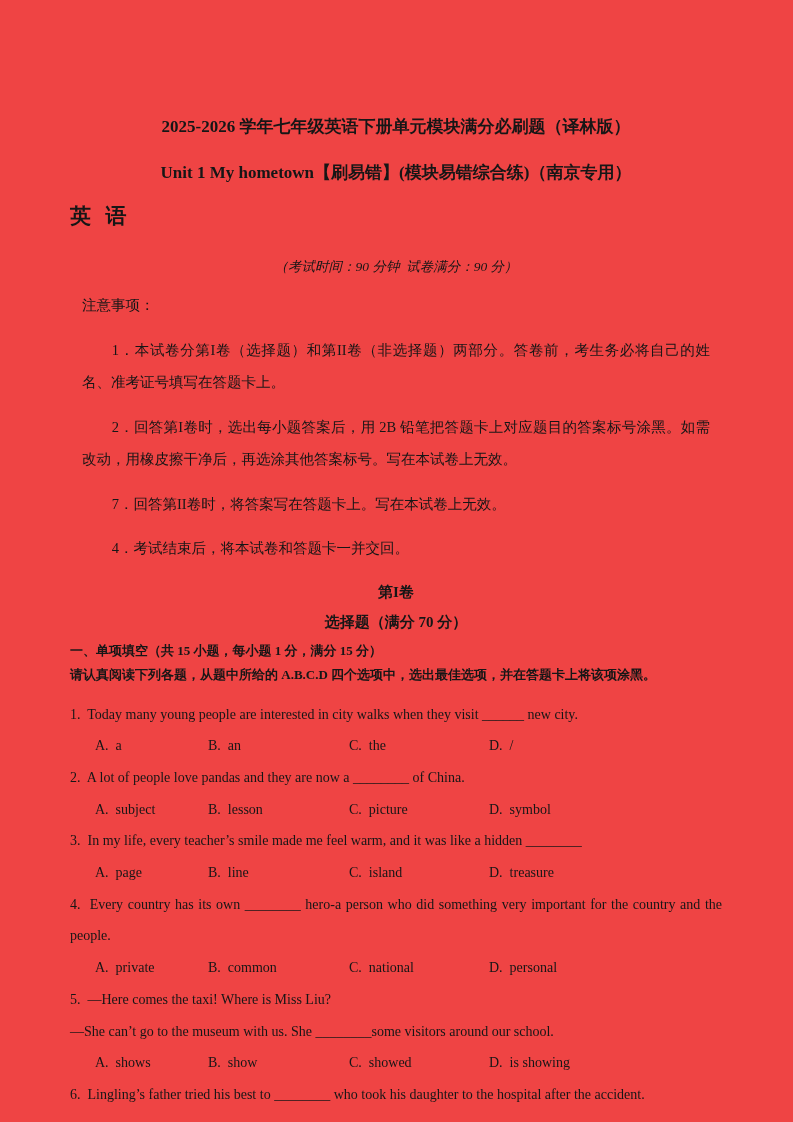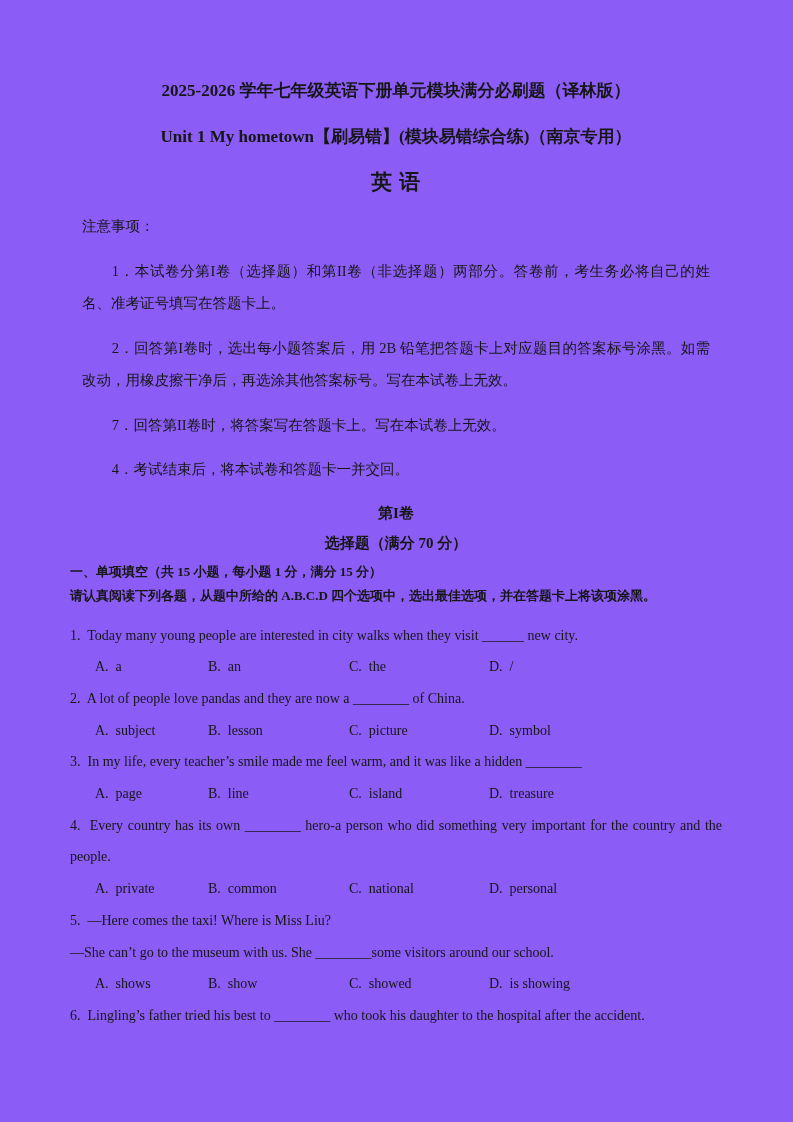--- a/index.html
+++ b/index.html
@@ -9,46 +9,47 @@
   }
   body {
     width: 793px;
     height: 1122px;
     overflow: hidden;
   }
   .page {
     box-sizing: border-box;
     width: 793px;
     height: 1122px;
-    padding: 80px 71px 0 70px;
-    background: #8b5cf6;
+    padding: 116px 71px 0 70px;
+    background: #ef4444;
     color: #161616;
     font-family: "Liberation Serif", "DejaVu Serif", serif;
   }
   .exam-title {
     font-size: 17px;
     font-weight: bold;
     text-align: center;
     line-height: 22px;
     margin: 0 0 24px 0;
   }
   .unit-title {
     font-size: 17px;
     font-weight: bold;
     text-align: center;
     line-height: 22px;
     margin: 0 0 20px 0;
   }
   .subject-title {
     font-size: 21px;
     font-weight: bold;
-    text-align: center;
+    text-align: left;
     line-height: 28px;
-    margin: 0 0 14px 0;
+    margin: 0 0 25px 0;
     letter-spacing: 1px;
+    font-family: Liberation Mono, monospace;
   }
   .exam-info {
     font-size: 13.5px;
     font-style: italic;
     text-align: center;
     line-height: 20px;
     margin: 0 0 9px 0;
     white-space: pre-wrap;
   }
   .notice-block {
@@ -102,20 +103,21 @@
   .opt.c4 { flex: 1; }
 </style>
 </head>
 <body>
 
 <div class="page">
 
   <p class="exam-title">2025-2026 学年七年级英语下册单元模块满分必刷题（译林版）</p>
   <p class="unit-title">Unit 1 My hometown【刷易错】(模块易错综合练)（南京专用）</p>
   <p class="subject-title">英 语</p>
+  <p class="exam-info">（考试时间：90 分钟  试卷满分：90 分）</p>
 
   <div class="notice-block">
     <p class="notice-title">注意事项：</p>
     <p class="notice-item">1．本试卷分第I卷（选择题）和第II卷（非选择题）两部分。答卷前，考生务必将自己的姓名、准考证号填写在答题卡上。</p>
     <p class="notice-item">2．回答第I卷时，选出每小题答案后，用 2B 铅笔把答题卡上对应题目的答案标号涂黑。如需改动，用橡皮擦干净后，再选涂其他答案标号。写在本试卷上无效。</p>
     <p class="notice-item">7．回答第II卷时，将答案写在答题卡上。写在本试卷上无效。</p>
     <p class="notice-item">4．考试结束后，将本试卷和答题卡一并交回。</p>
   </div>
 
   <p class="center-heading">第I卷</p>

